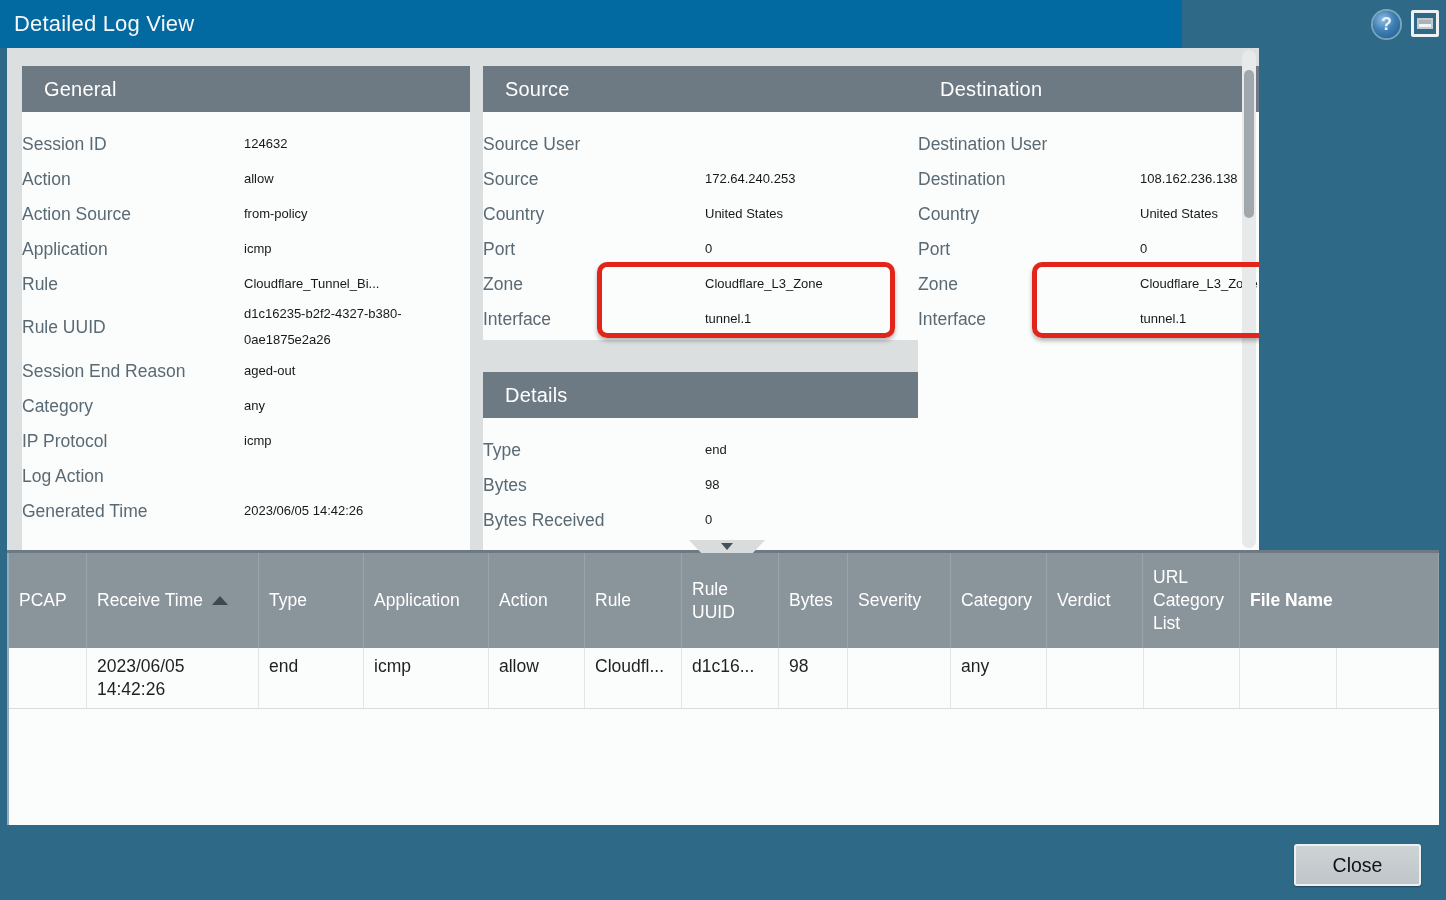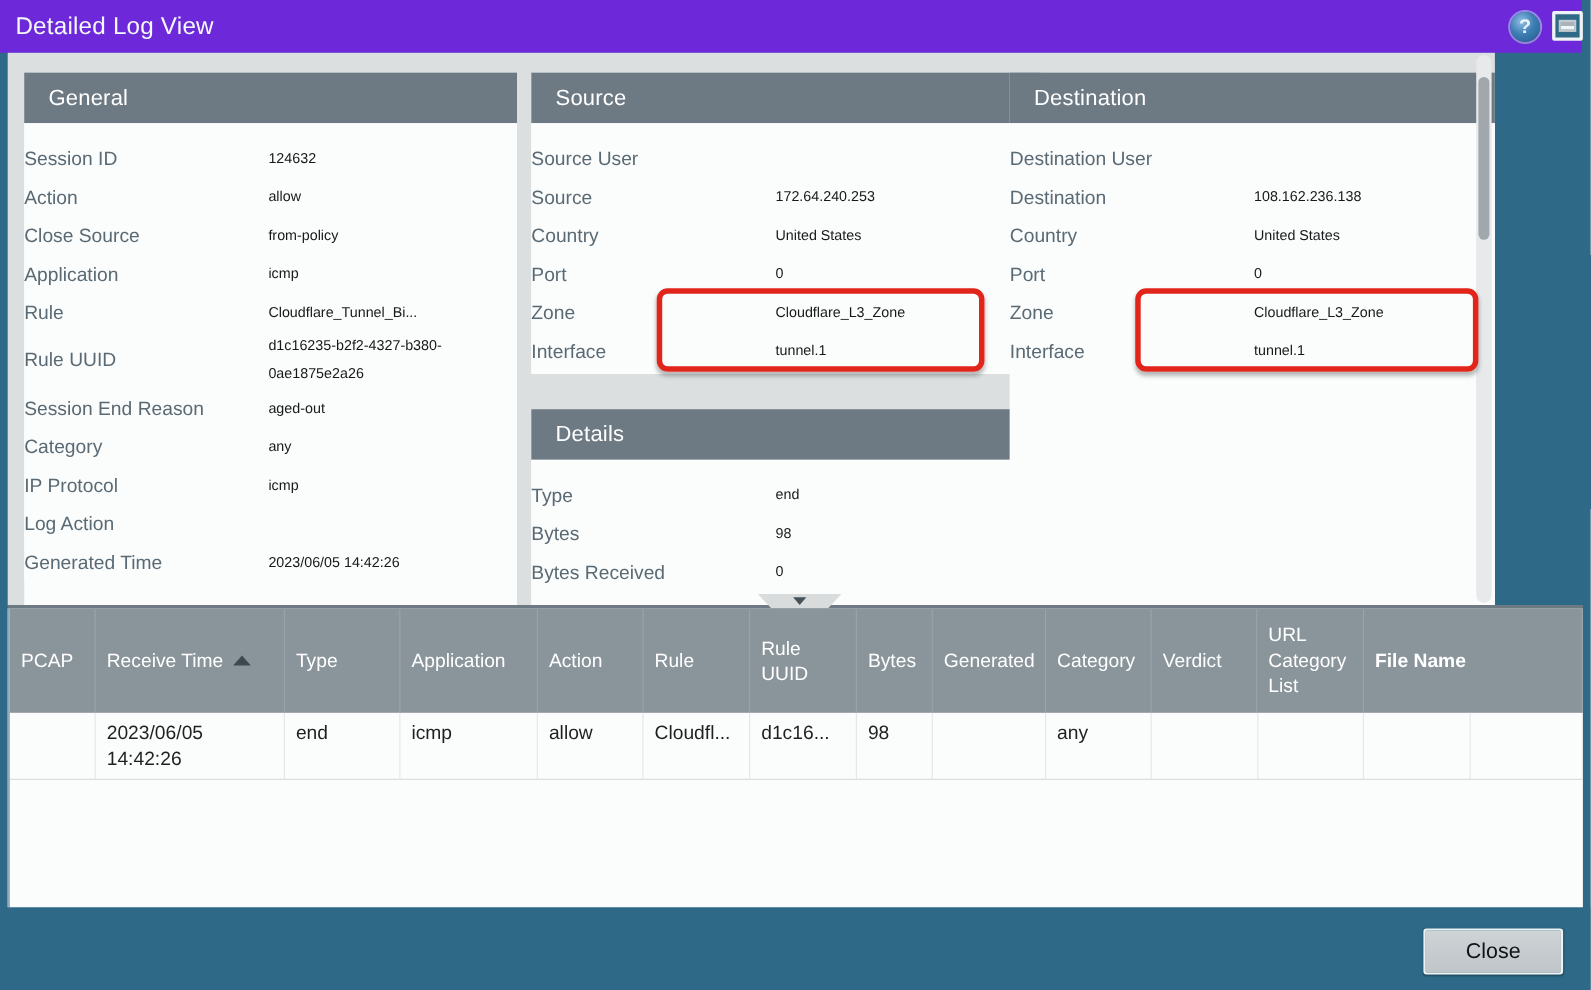--- a/index.html
+++ b/index.html
@@ -5,21 +5,21 @@
   * { margin:0; padding:0; box-sizing:border-box; }
   html,body { width:1446px; height:900px; }
   body {
     position:relative;
     background:#2e6a87;
     font-family:"Liberation Sans", sans-serif;
     overflow:hidden;
   }
 
   
-  .title-bar { position:absolute; left:0; top:0; width:1438px; height:48px; background:#6d28d9; }
+  .title-bar { position:absolute; left:0; top:0; width:1182px; height:48px; background:#0369a1; }
   .title-bar .title {
     position:absolute; left:14px; top:0; height:48px; line-height:48px;
     color:#f4f8fa; font-size:22px; font-weight:400; letter-spacing:.2px;
   }
   .help-icon {
     position:absolute; left:1373px; top:11px; width:27px; height:27px; border-radius:50%;
     background:radial-gradient(circle at 38% 32%, #8fc0e4 0%, #3f7fb4 45%, #1d5astro 100%);
     background:radial-gradient(circle at 38% 32%, #8fc0e4 0%, #3f7fb4 45%, #1d5a8c 100%);
     box-shadow:0 0 0 2px rgba(190,220,240,.55), 0 1px 2px rgba(0,0,0,.4);
     color:#eaf3fb; font-size:18px; font-weight:bold; text-align:center; line-height:27px; cursor:pointer;
@@ -28,21 +28,21 @@
     position:absolute; left:1411px; top:10px; width:28px; height:27px;
     background:#2e6a87; border:3px solid #eef2f4; border-radius:2px; cursor:pointer;
   }
   .window-icon .inner {
     position:absolute; left:3px; top:5px; width:16px; height:11px;
     border:2px solid #c2cad0; background:linear-gradient(#a9b3ba 55%, #f2f5f6 45%);
   }
 
   
   .upper {
-    position:absolute; left:7px; top:48px; width:1352px; height:502px;
+    position:absolute; left:7px; top:48px; width:1252px; height:502px;
     background:#dbdfe0; overflow:hidden;
   }
   .panel { position:absolute; background:#fbfcfc; }
   .panel-header {
     height:46px; background:#6e7a83; color:#fff; font-size:20px;
     line-height:46px; padding-left:22px; letter-spacing:.2px;
   }
   .panel-body { background:#fbfcfc; padding-top:14px; }
   .col-general { left:15px;  top:18px; width:448px; min-height:520px; }
   .col-source  { left:476px; top:18px; width:463px; }
@@ -140,21 +140,21 @@
     <div class="panel-body">
       <div class="field-row">
           <div class="lbl">Session ID</div>
           <div class="val">124632</div>
         </div>
       <div class="field-row">
           <div class="lbl">Action</div>
           <div class="val">allow</div>
         </div>
       <div class="field-row">
-          <div class="lbl">Close Source</div>
+          <div class="lbl">Action Source</div>
           <div class="val">from-policy</div>
         </div>
       <div class="field-row">
           <div class="lbl">Application</div>
           <div class="val">icmp</div>
         </div>
       <div class="field-row">
           <div class="lbl">Rule</div>
           <div class="val">Cloudflare_Tunnel_Bi...</div>
         </div>
@@ -296,21 +296,21 @@
     <div class="th c5">
         <span>Rule</span>
       </div>
     <div class="th c6">
         <span>Rule UUID</span>
       </div>
     <div class="th c7">
         <span>Bytes</span>
       </div>
     <div class="th c8">
-        <span>Generated</span>
+        <span>Severity</span>
       </div>
     <div class="th c9">
         <span>Category</span>
       </div>
     <div class="th c11">
         <span>Verdict</span>
       </div>
     <div class="th c10">
         <span>URL Category List</span>
       </div>

